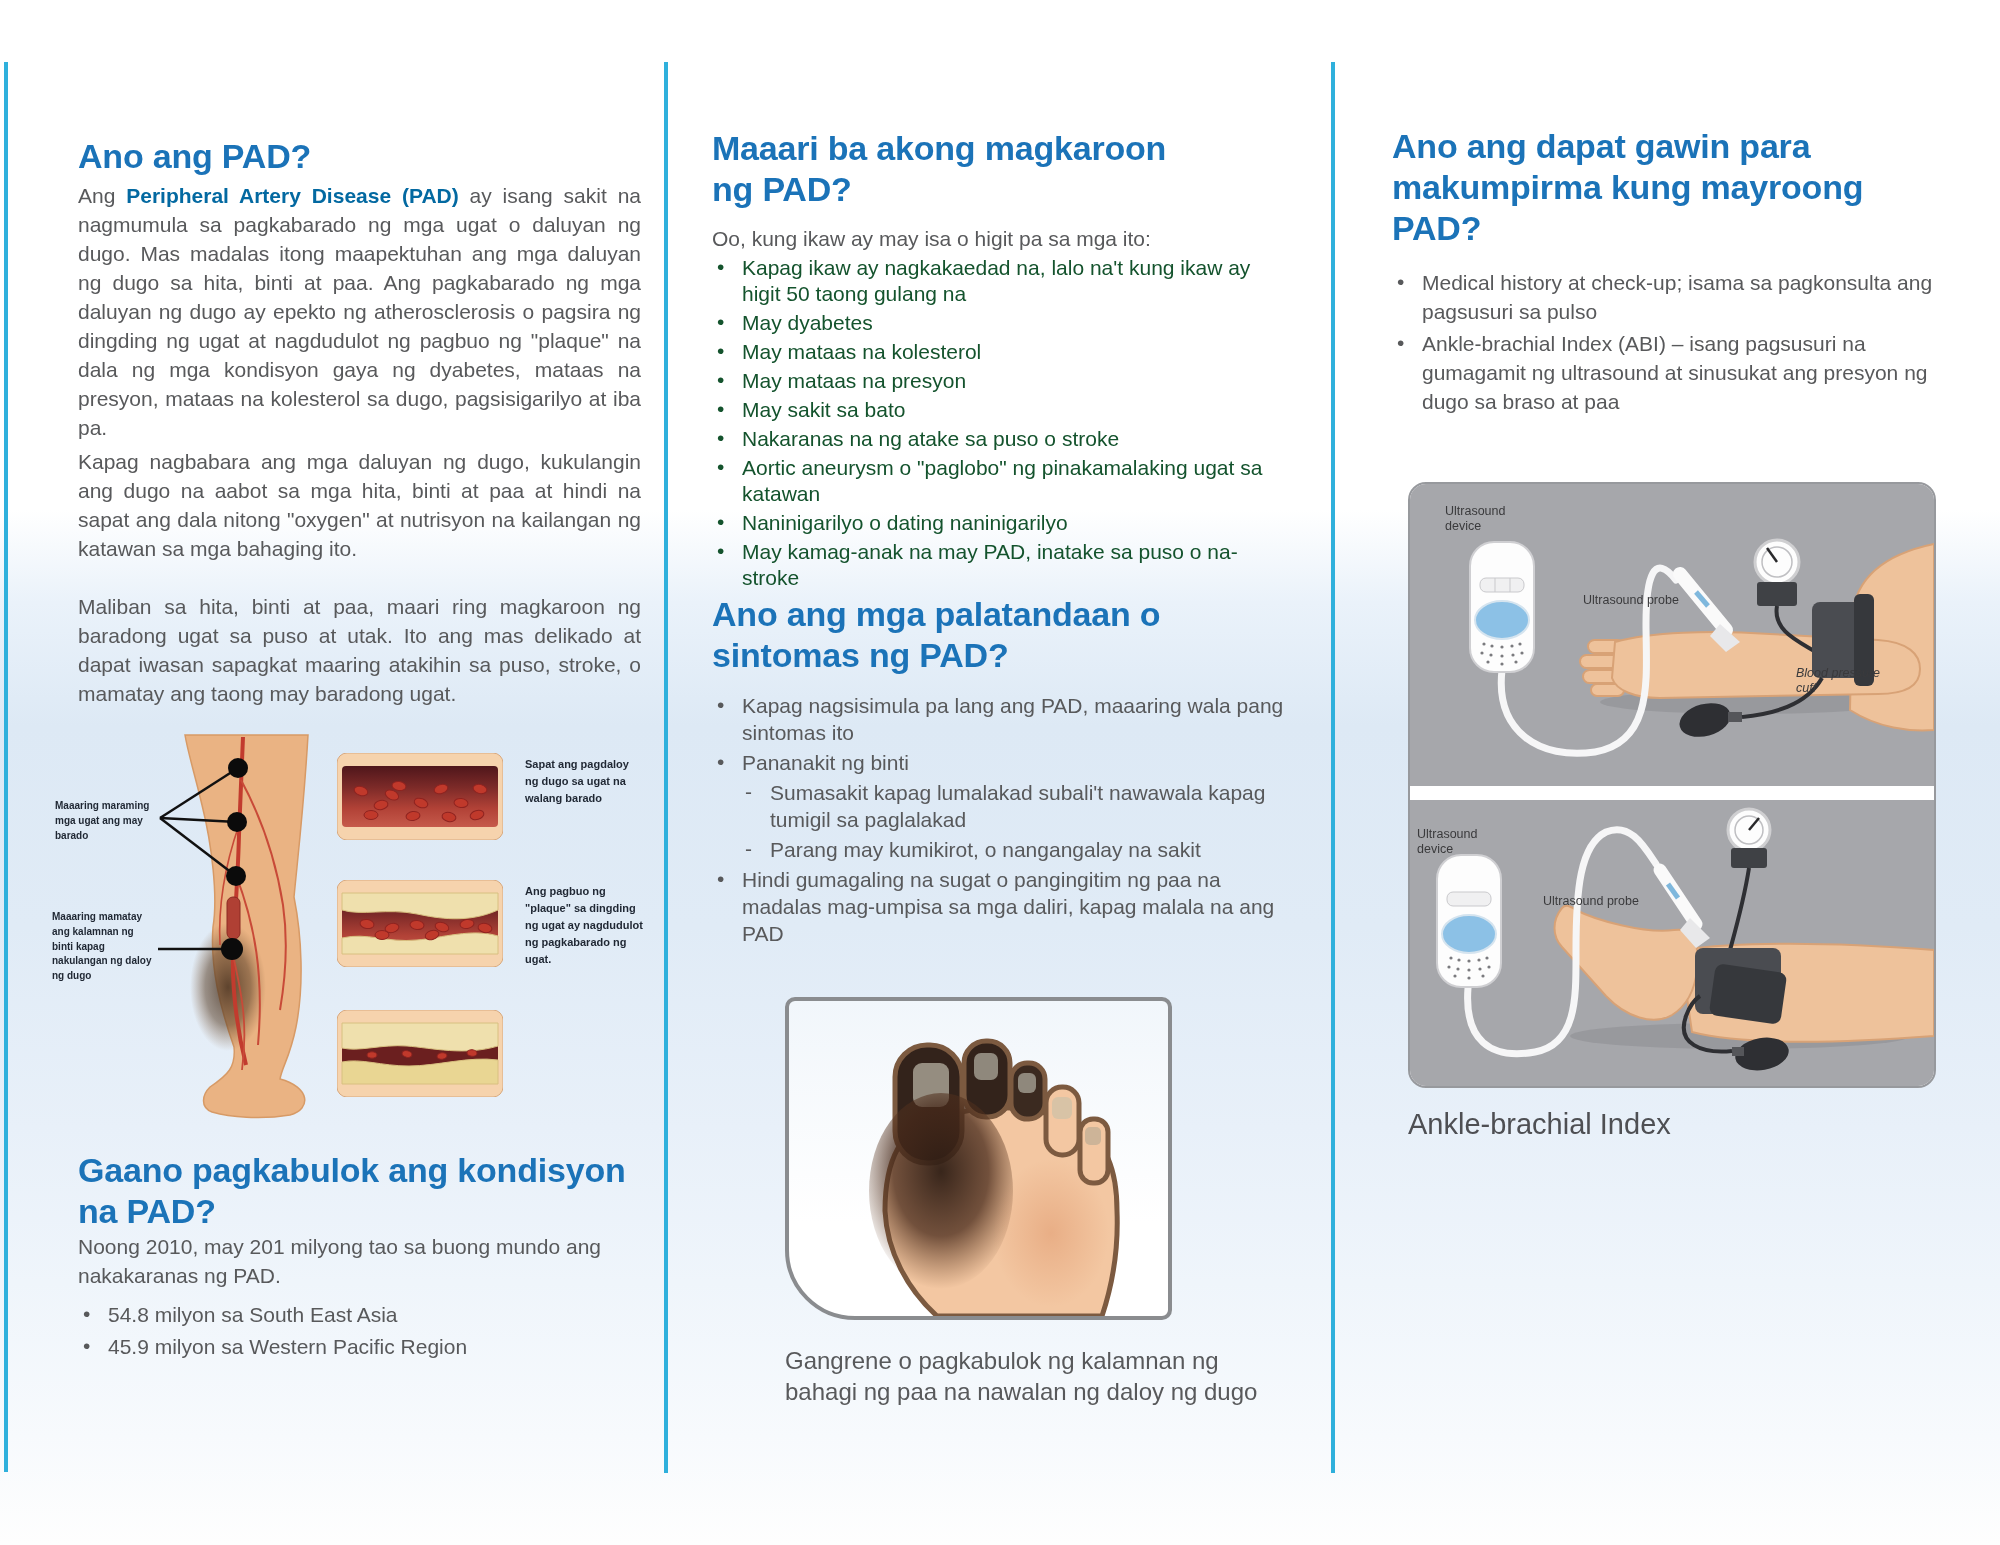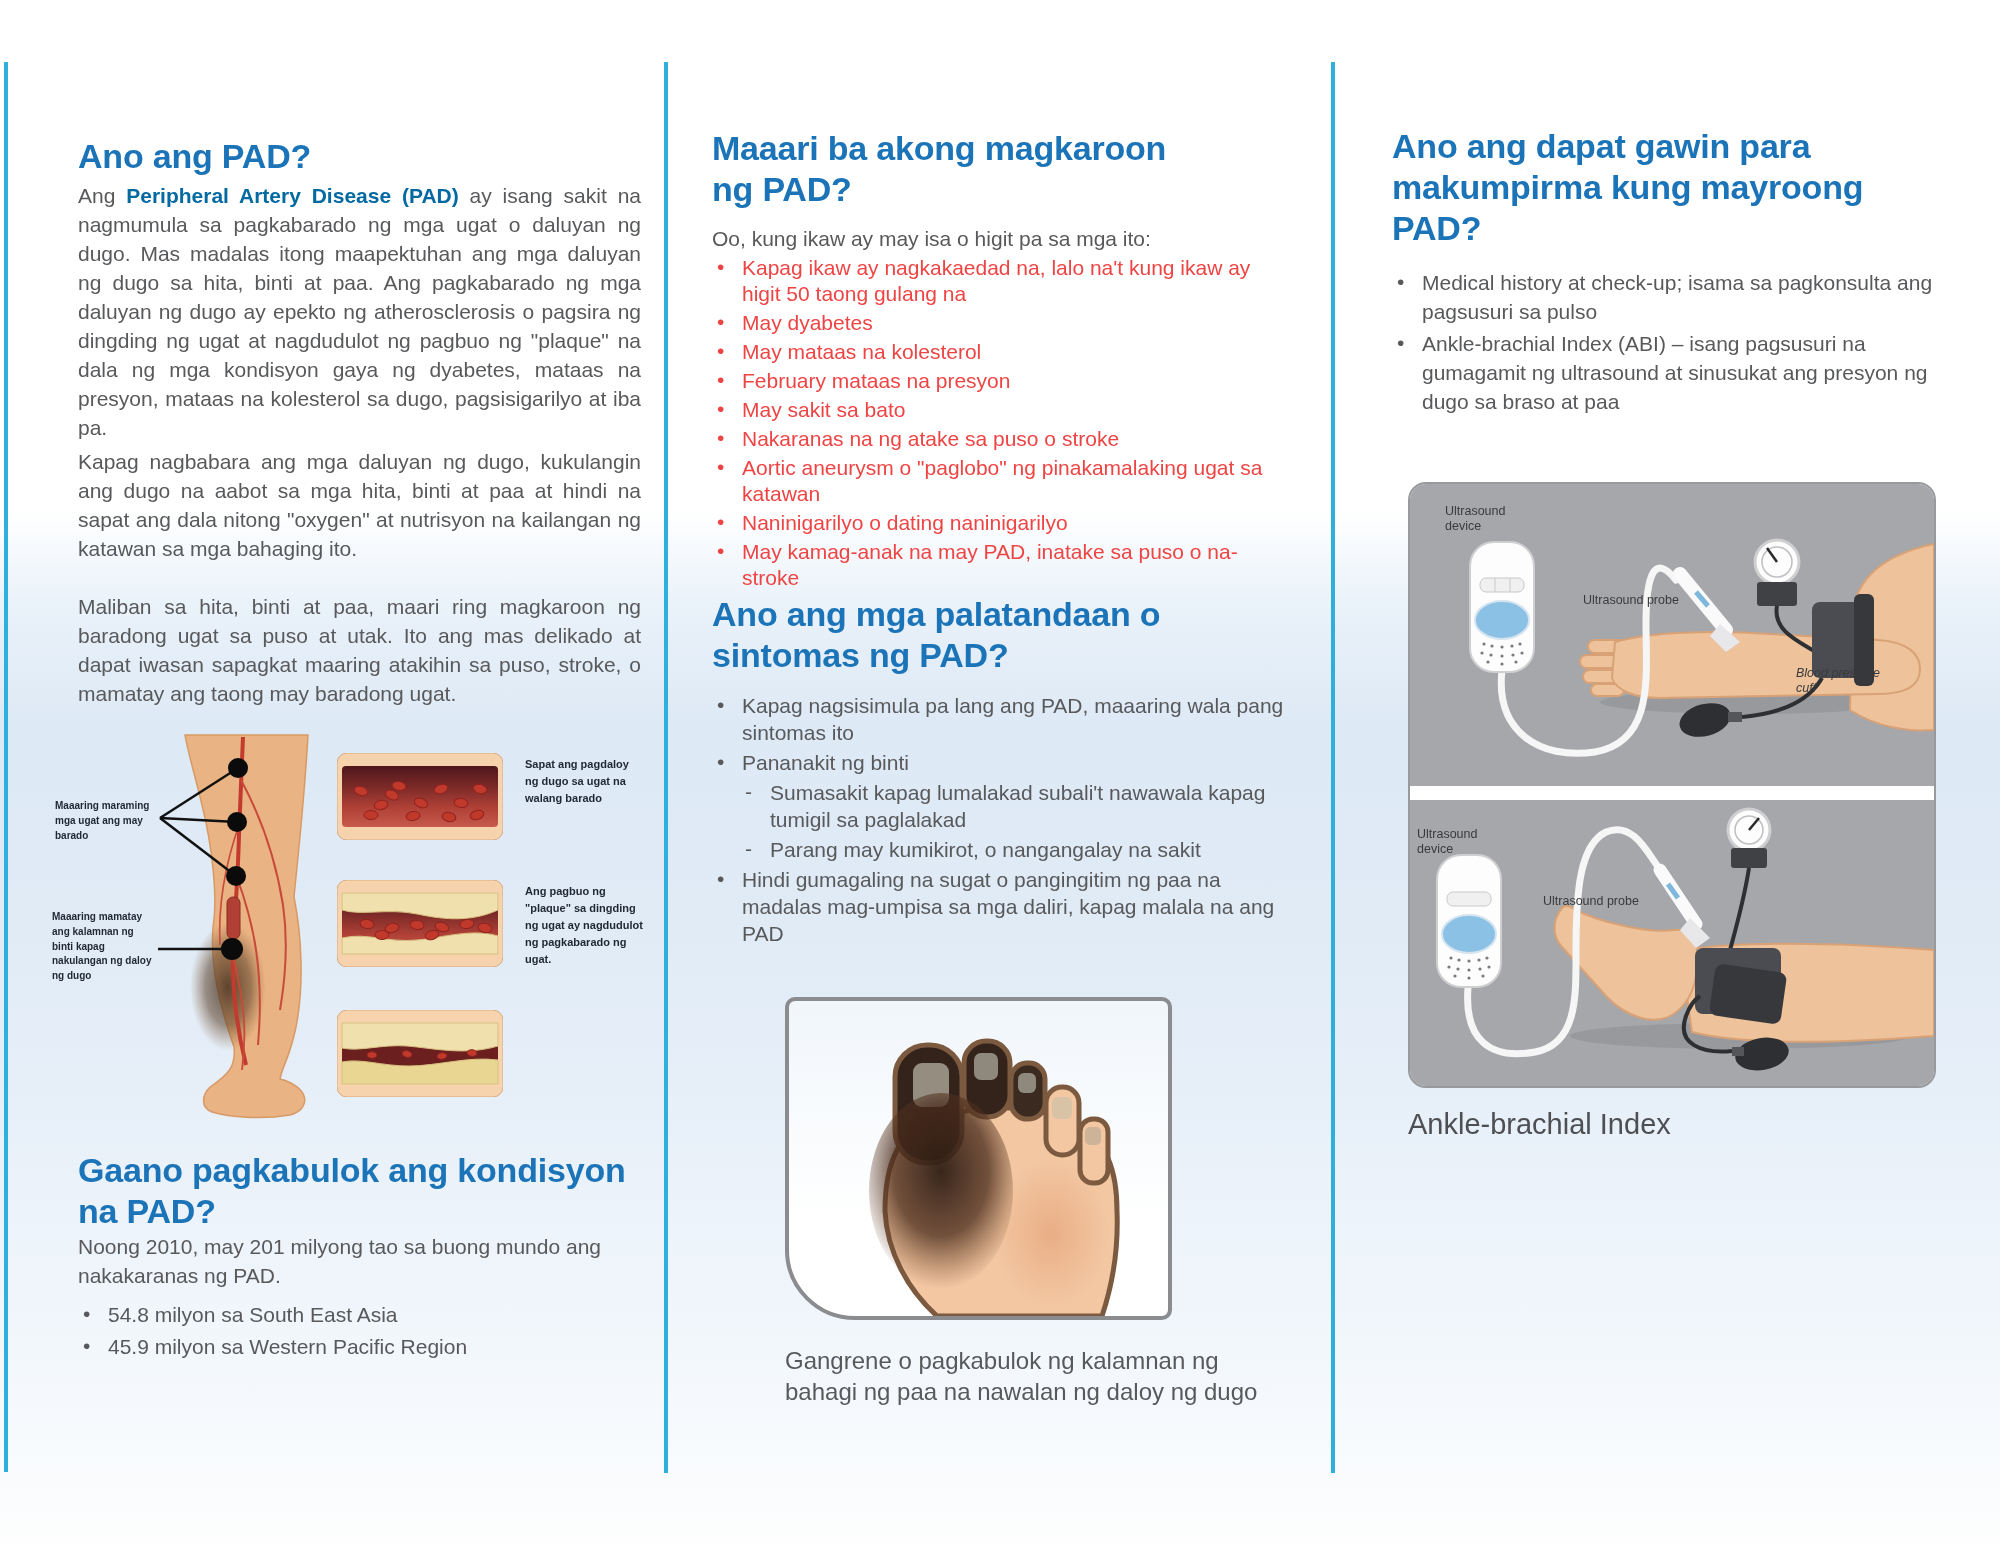--- a/index.html
+++ b/index.html
@@ -144,25 +144,25 @@
 <div class="abs h" style="left:78px;top:1150px;width:580px;">Gaano pagkabulok ang kondisyon na PAD?</div>
 <div class="abs body-t" style="left:78px;top:1232px;width:545px;">Noong 2010, may 201 milyong tao sa buong mundo ang nakakaranas ng PAD.</div>
 <ul class="dots abs body-t" style="left:78px;top:1300px;width:545px;">
   <li>54.8 milyon sa South East Asia</li>
   <li>45.9 milyon sa Western Pacific Region</li>
 </ul>
 
 <div class="abs h" style="left:712px;top:128px;width:500px;">Maaari ba akong magkaroon ng PAD?</div>
 <div class="abs body-t" style="left:712px;top:224px;width:570px;">Oo, kung ikaw ay may isa o higit pa sa mga ito:</div>
 
-<ul class="dots abs" style="left:712px;top:255px;width:578px;font-size:21px;line-height:26px;color:#ef4444;">
+<ul class="dots abs" style="left:712px;top:255px;width:578px;font-size:21px;line-height:26px;color:#14532d;">
   <li>Kapag ikaw ay nagkakaedad na, lalo na't kung ikaw ay higit 50 taong gulang na</li>
   <li>May dyabetes</li>
   <li>May mataas na kolesterol</li>
-  <li>February mataas na presyon</li>
+  <li>May mataas na presyon</li>
   <li>May sakit sa bato</li>
   <li>Nakaranas na ng atake sa puso o stroke</li>
   <li>Aortic aneurysm o "paglobo" ng pinakamalaking ugat sa katawan</li>
   <li>Naninigarilyo o dating naninigarilyo</li>
   <li>May kamag-anak na may PAD, inatake sa puso o na-stroke</li>
 </ul>
 
 <div class="abs h" style="left:712px;top:594px;width:480px;">Ano ang mga palatandaan o sintomas ng PAD?</div>
 
 <div class="abs" style="left:712px;top:692px;width:578px;font-size:21px;line-height:27px;color:#58595b;">

